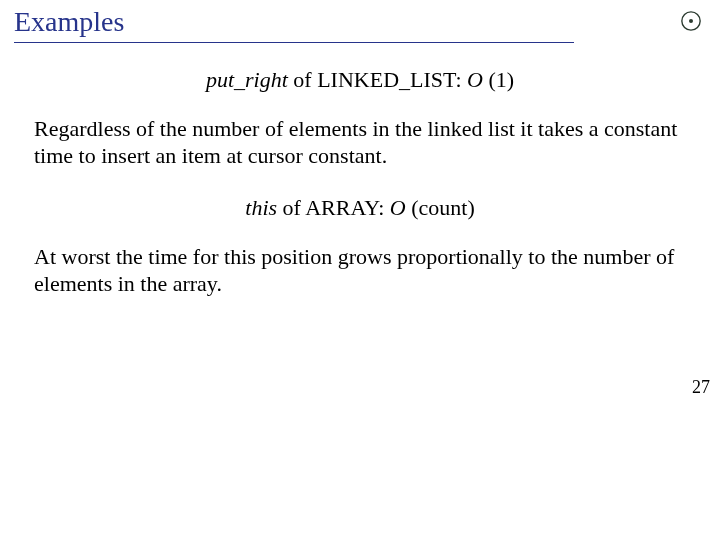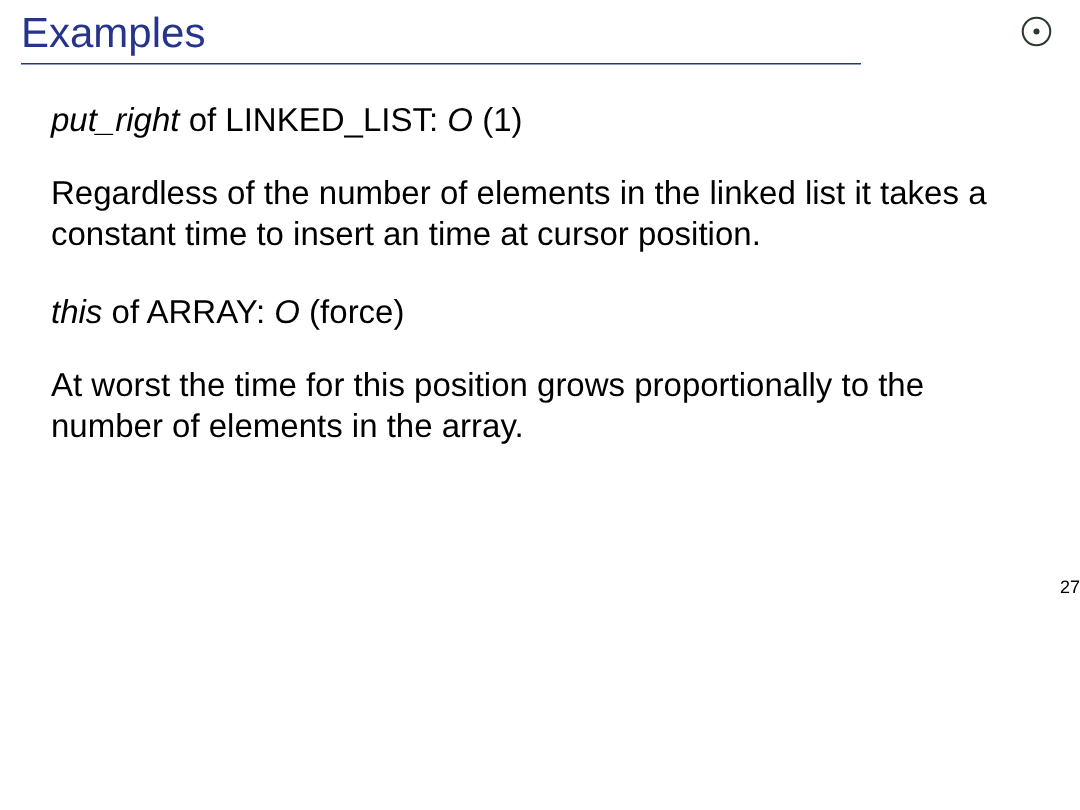--- a/index.html
+++ b/index.html
@@ -11,20 +11,21 @@
     font-family: "Trebuchet MS", "Lucida Sans", Verdana, sans-serif;
     color: #000;
     position: relative;
     overflow: hidden;
   }
   .slide {
     width: 720px;
     height: 404px;
     position: relative;
     box-sizing: border-box;
+    font-family: Liberation Serif, serif;
   }
   .title-area {
     padding: 6px 14px 0 14px;
   }
   .title {
     font-size: 28px;
     color: #27348B;
     font-weight: normal;
     margin: 0;
     padding: 0 0 2px 0;
@@ -42,27 +43,27 @@
     width: 22px;
     height: 22px;
   }
   .body {
     padding: 24px 34px 0 34px;
     font-size: 22px;
     line-height: 1.22;
     color: #000;
   }
   .row { margin-bottom: 26px; }
-  .row.tight { margin-bottom: 22px; }
+  .row.tight { margin-bottom: 22px; text-align: center; }
   .ital { font-style: italic; }
   .page-num {
     position: absolute;
-    right: 0;
+    right: 10px;
     bottom: 6px;
-    font-size: 12px;
+    font-size: 18px;
     color: #000;
   }
 </style>
 </head>
 <body>
 <div class="slide">
 
   <div class="logo">
     <svg viewBox="0 0 24 24" width="22" height="22">
       <circle cx="12" cy="12" r="10" fill="none" stroke="#2A3A2F" stroke-width="1.5"></circle>
@@ -74,24 +75,24 @@
     <h1 class="title">Examples</h1>
     <hr class="rule">
   </div>
 
   <div class="body">
 
     <div class="row tight">
       <span class="ital">put_right</span><span> <span>of</span> <span>LINKED_LIST</span>: </span><span class="ital">O</span><span> <span>(1)</span></span>
     </div>
 
-    <div class="row">Regardless of the number of elements in the linked list it takes a constant time to insert an time at cursor position.</div>
+    <div class="row">Regardless of the number of elements in the linked list it takes a constant time to insert an item at cursor constant.</div>
 
     <div class="row tight">
-      <span class="ital">this</span><span> <span>of</span> <span>ARRAY</span>: </span><span class="ital">O</span><span> <span>(force)</span></span>
+      <span class="ital">this</span><span> <span>of</span> <span>ARRAY</span>: </span><span class="ital">O</span><span> <span>(count)</span></span>
     </div>
 
     <div class="row">At worst the time for this position grows proportionally to the number of elements in the array.</div>
 
   </div>
 
   <div class="page-num">27</div>
 
 </div>
 

